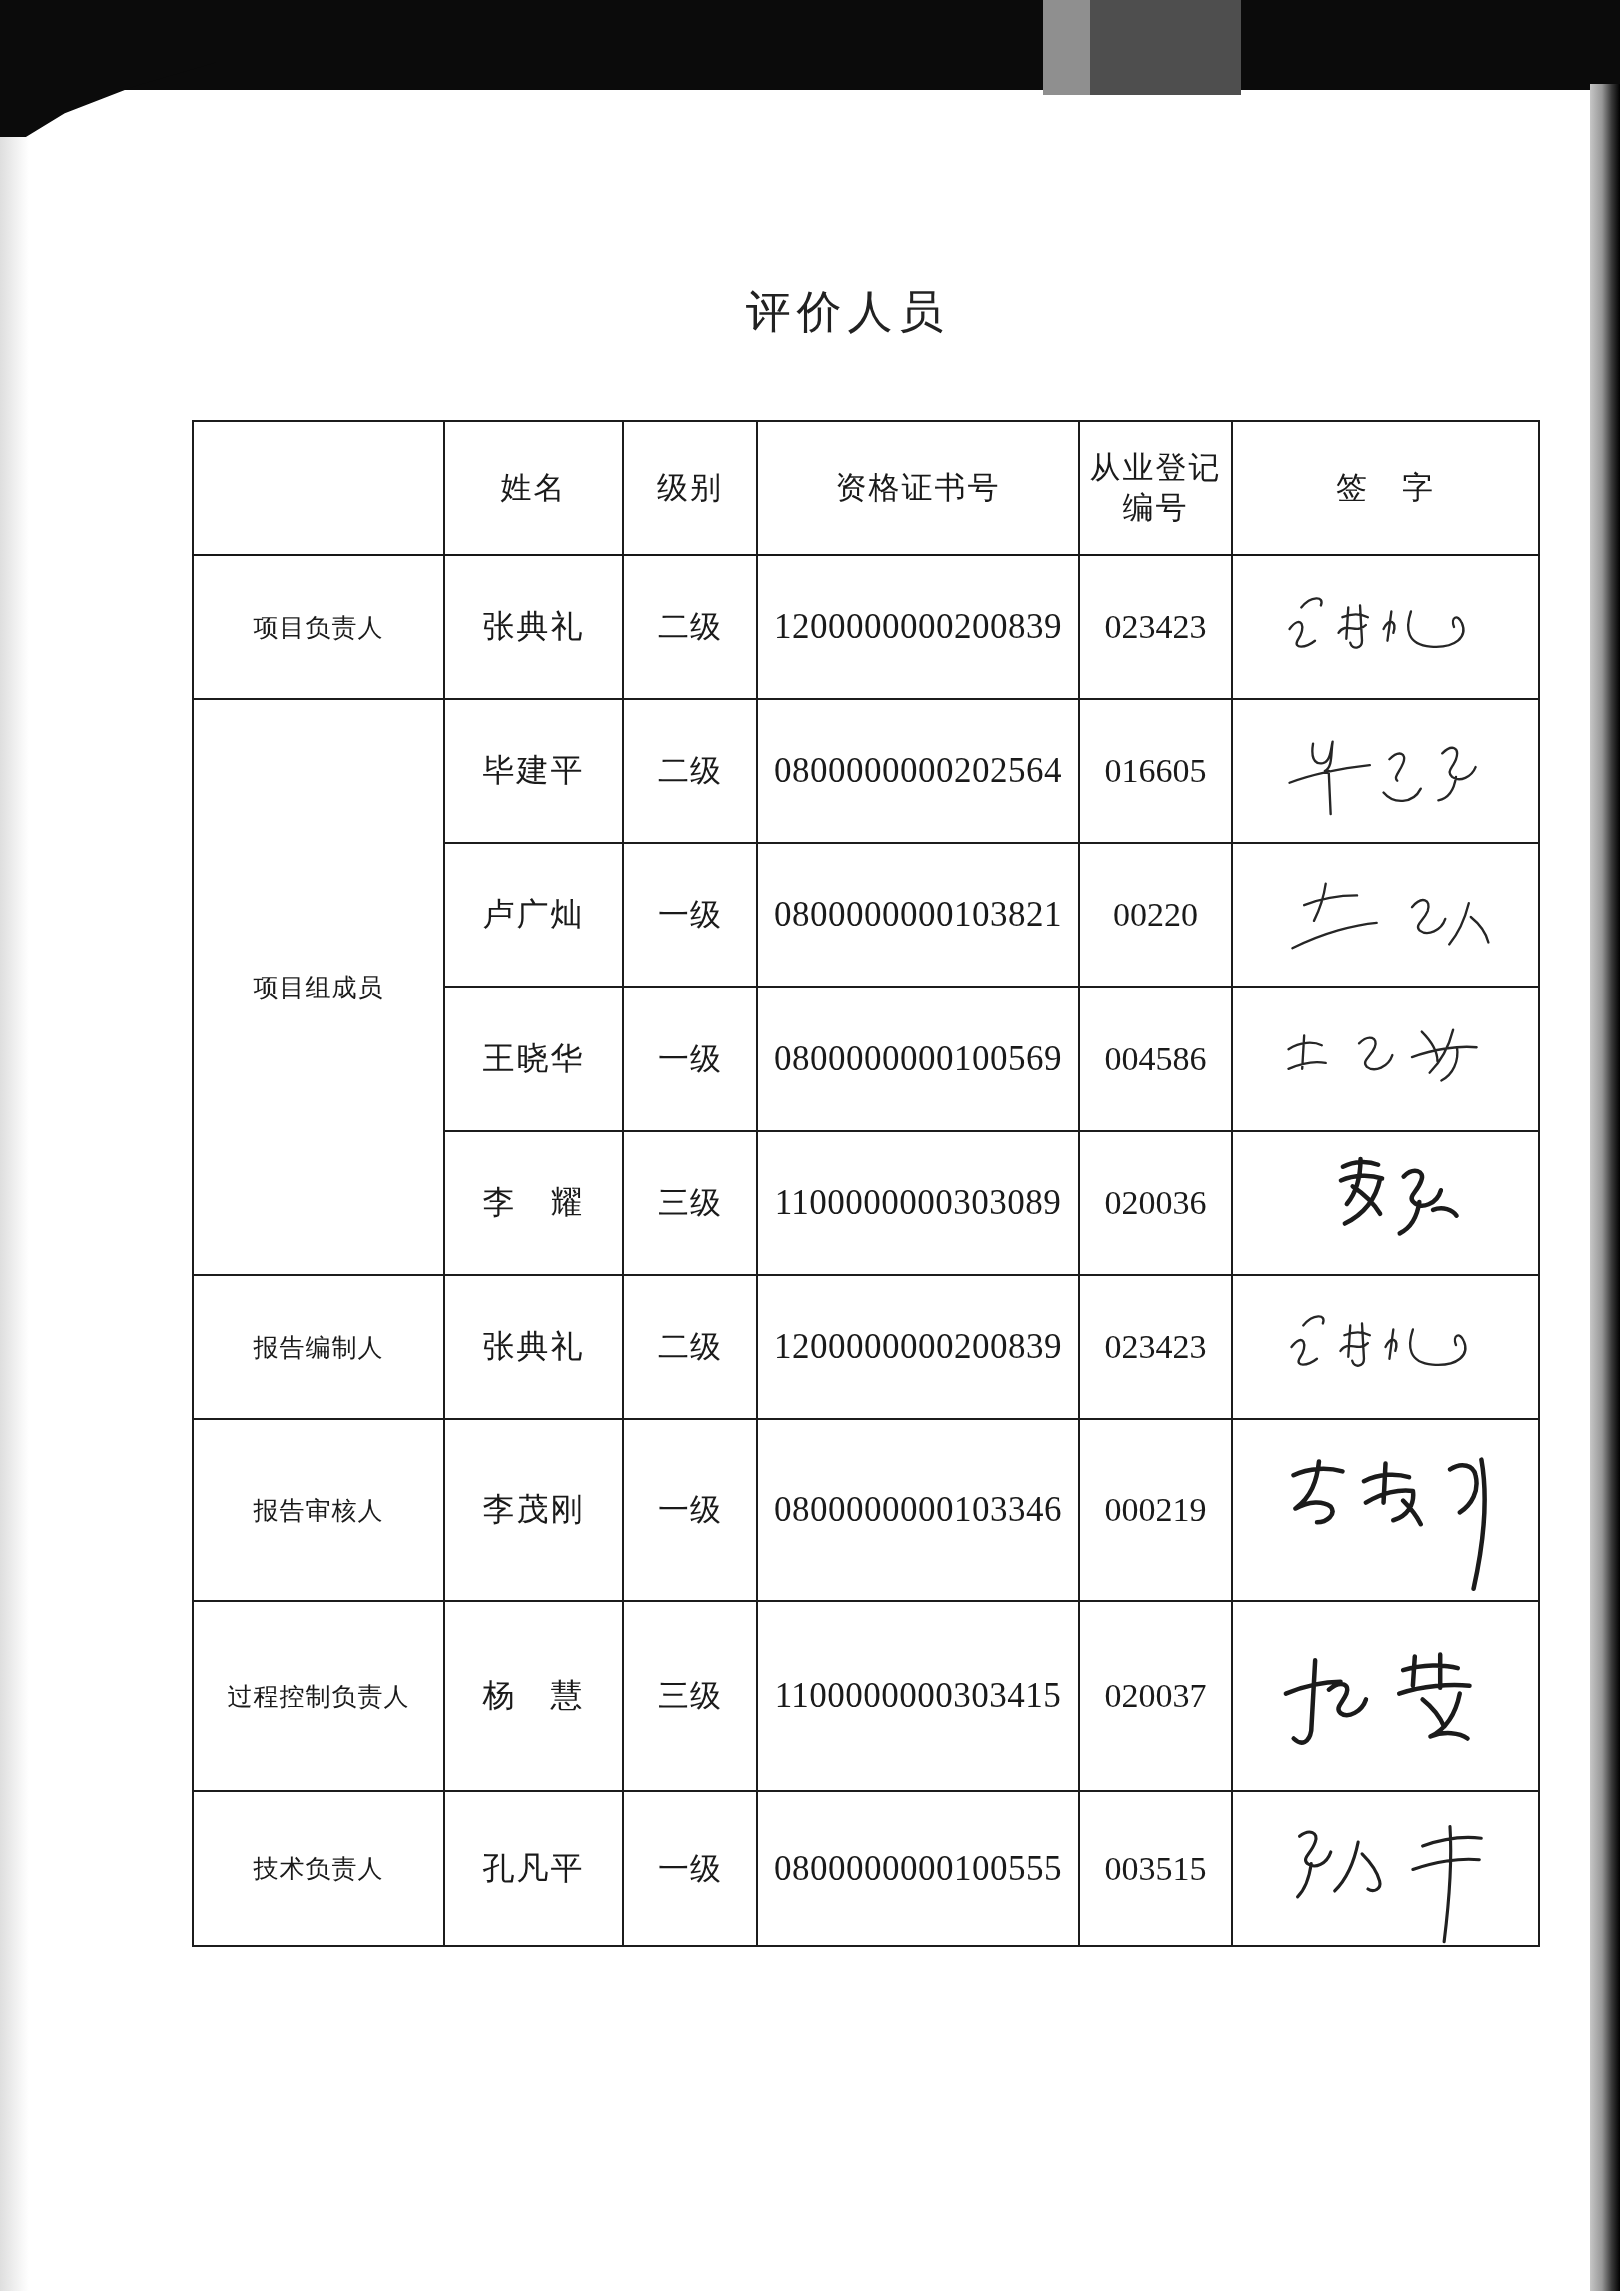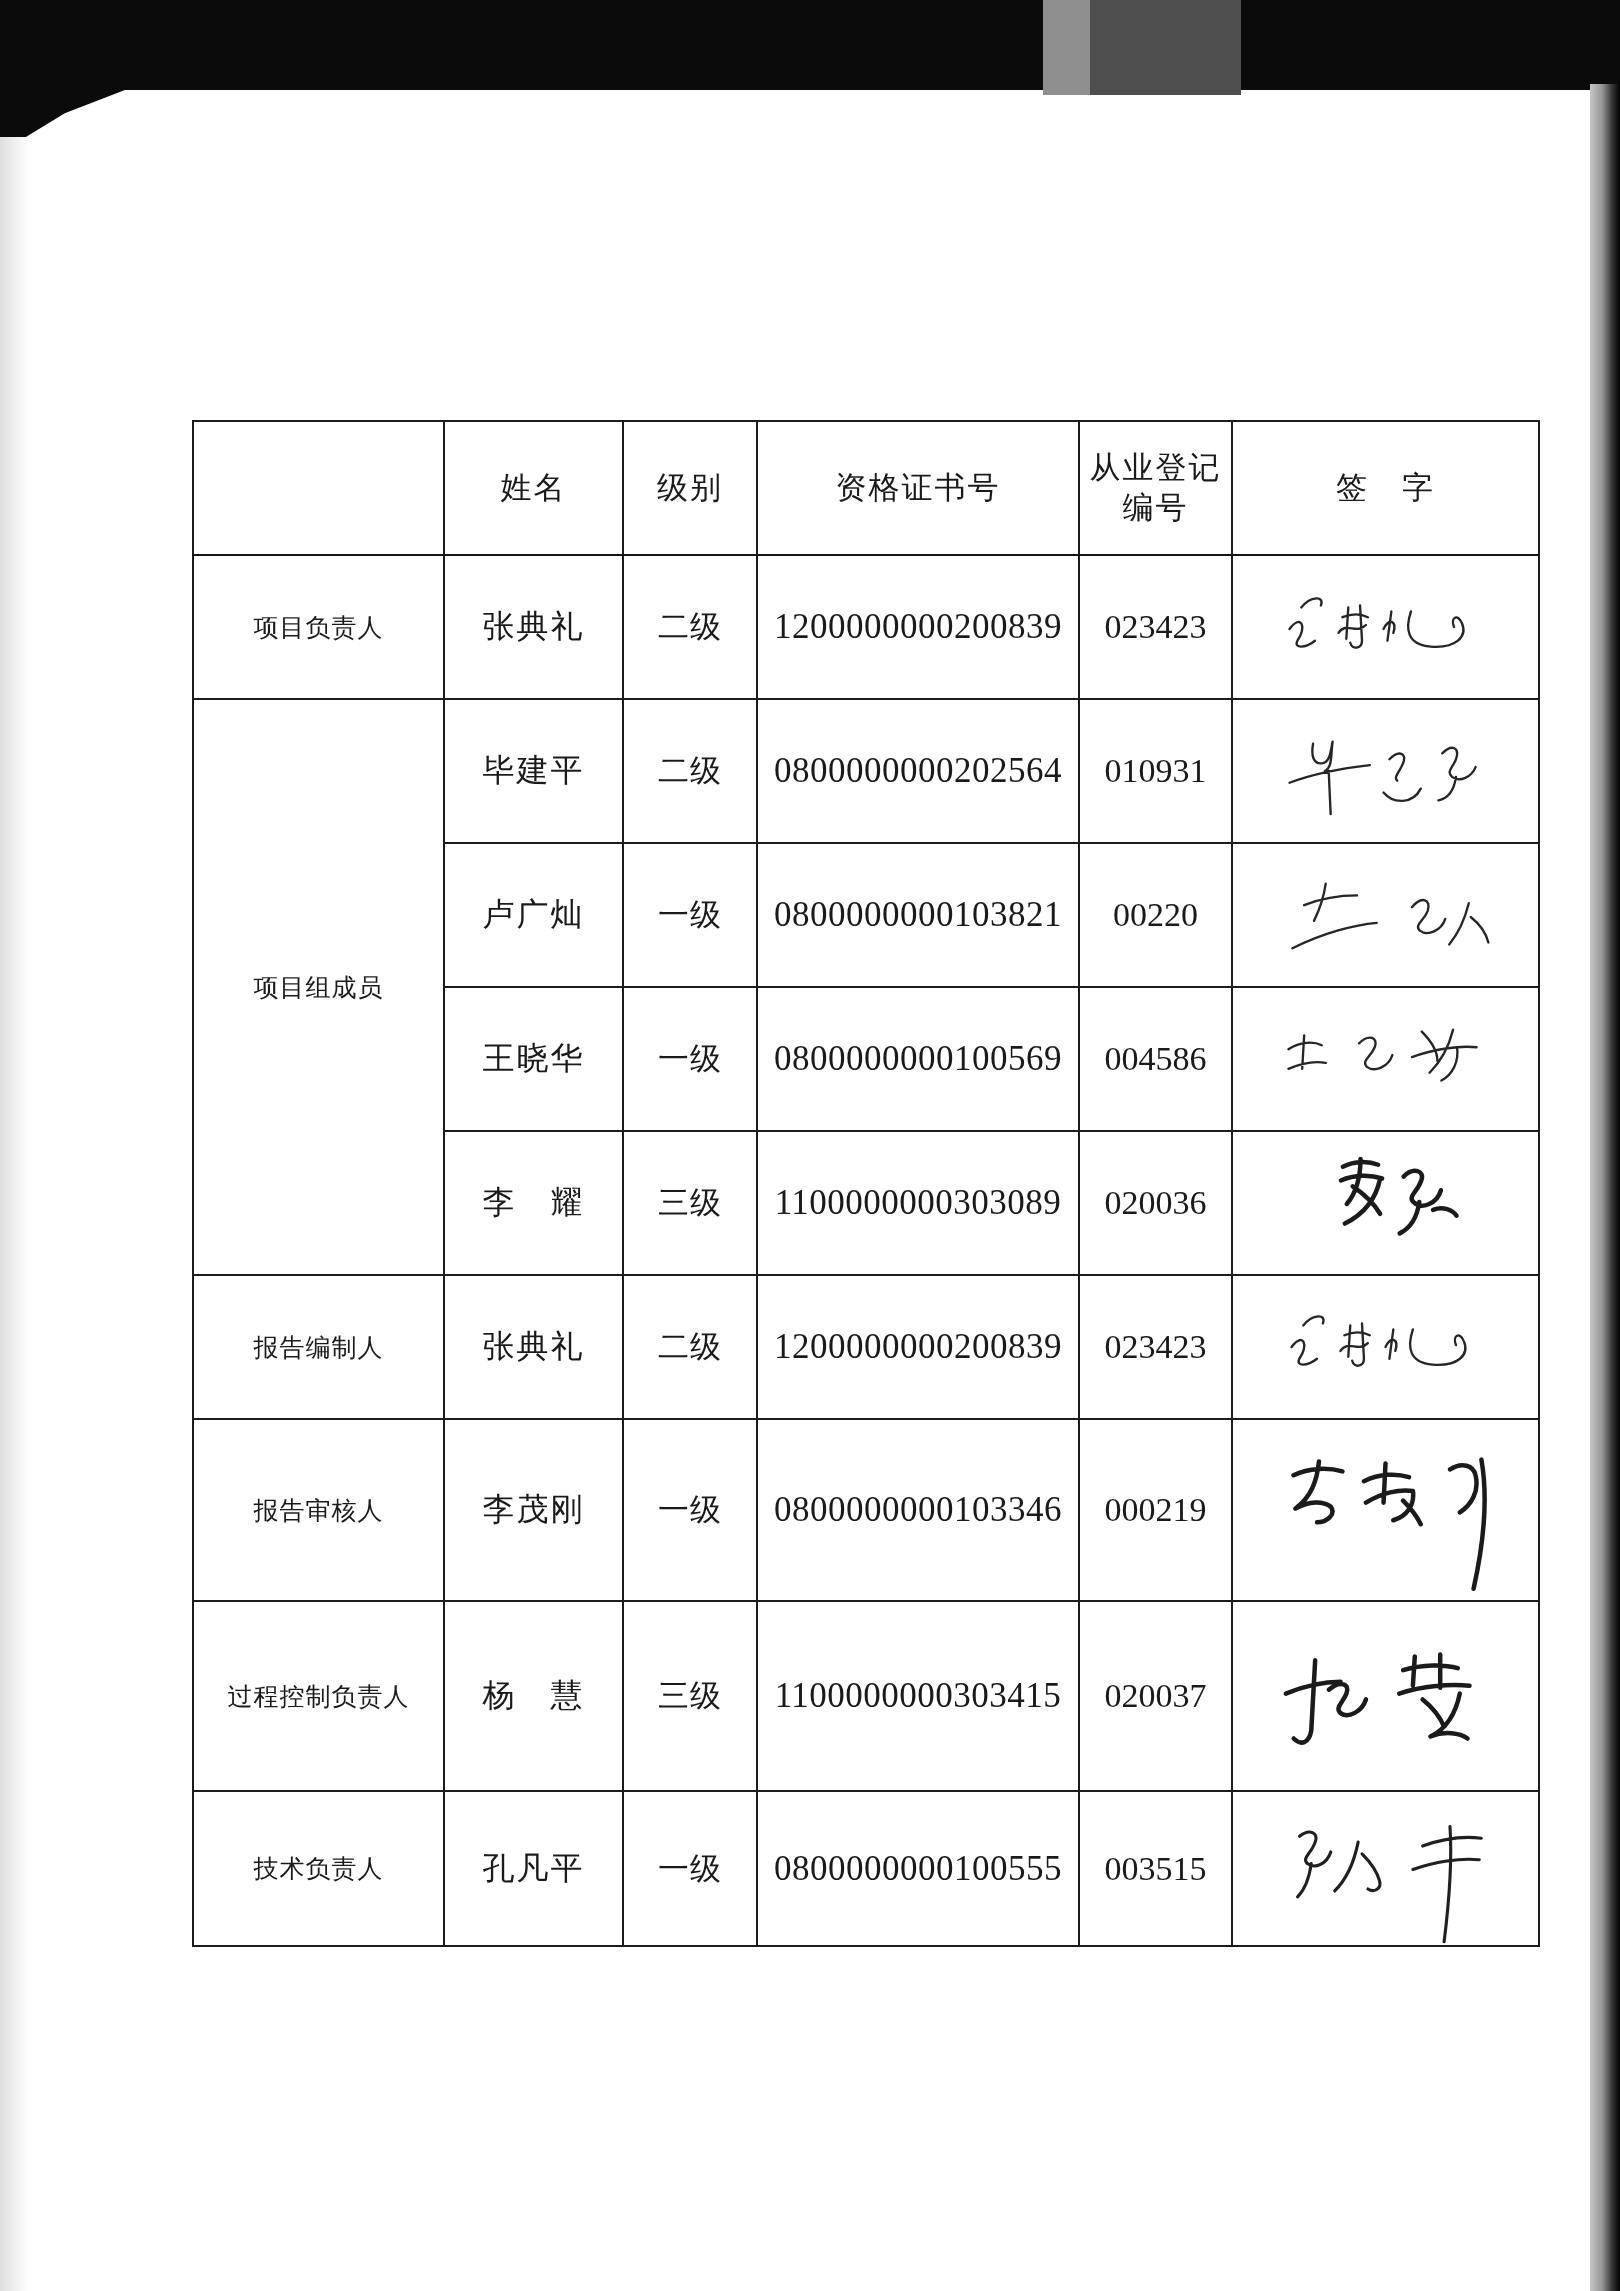--- a/index.html
+++ b/index.html
@@ -63,20 +63,21 @@
 
 <div class="page">
 
   <div class="scan-top-bar"></div>
   <div class="scan-top-left-blob"></div>
   <div class="scan-top-notch-light"></div>
   <div class="scan-top-notch-dark"></div>
   <div class="scan-right-edge"></div>
   <div class="scan-left-edge"></div>
 
+  <div class="doc-title">评价人员</div>
 
   <table class="personnel">
     <colgroup>
       <col style="width:251px">
         <col style="width:179px">
         <col style="width:134px">
       <col style="width:322px">
         <col style="width:153px">
         <col style="width:307px">
     </colgroup>
@@ -105,21 +106,21 @@
               <path class="sig-light" d="M34 30 C44 18 58 18 54 28 M22 52 C34 36 40 50 30 64 C26 72 38 72 48 64 M72 56 C80 44 90 58 100 48 M76 40 C86 36 94 36 102 40 M82 30 L80 62 M94 28 L96 64 C96 72 86 74 84 66 M118 52 C124 40 132 44 128 56 M126 34 L122 64 M146 34 C140 52 142 68 166 70 C192 72 204 60 198 46 C194 36 186 40 190 50"></path>
             </svg>
       </td>
     </tr>
 
     <tr style="height:144px">
       <td class="role" rowspan="4">项目组成员</td>
       <td class="nm">毕建平</td>
       <td class="lv">二级</td>
       <td class="cert">0800000000202564</td>
-      <td class="reg">010931</td>
+      <td class="reg">016605</td>
       <td class="sigcell">
         <svg width="235" height="98" viewBox="0 0 240 100">
               <path class="sig-light" d="M46 22 C44 34 46 44 56 42 C64 40 64 28 66 20 C64 34 66 46 58 50 M22 62 C54 50 86 46 104 44 M62 50 L64 94 M124 38 C134 28 142 32 138 42 C134 52 128 56 132 60 M118 72 C128 84 148 84 156 68 M178 32 C188 22 196 26 192 38 C188 48 182 50 188 56 C196 62 208 56 212 46 M192 56 C190 70 184 78 174 80"></path>
             </svg>
       </td>
     </tr>
 
     <tr style="height:144px">
       <td class="nm">卢广灿</td>
       <td class="lv">一级</td>

